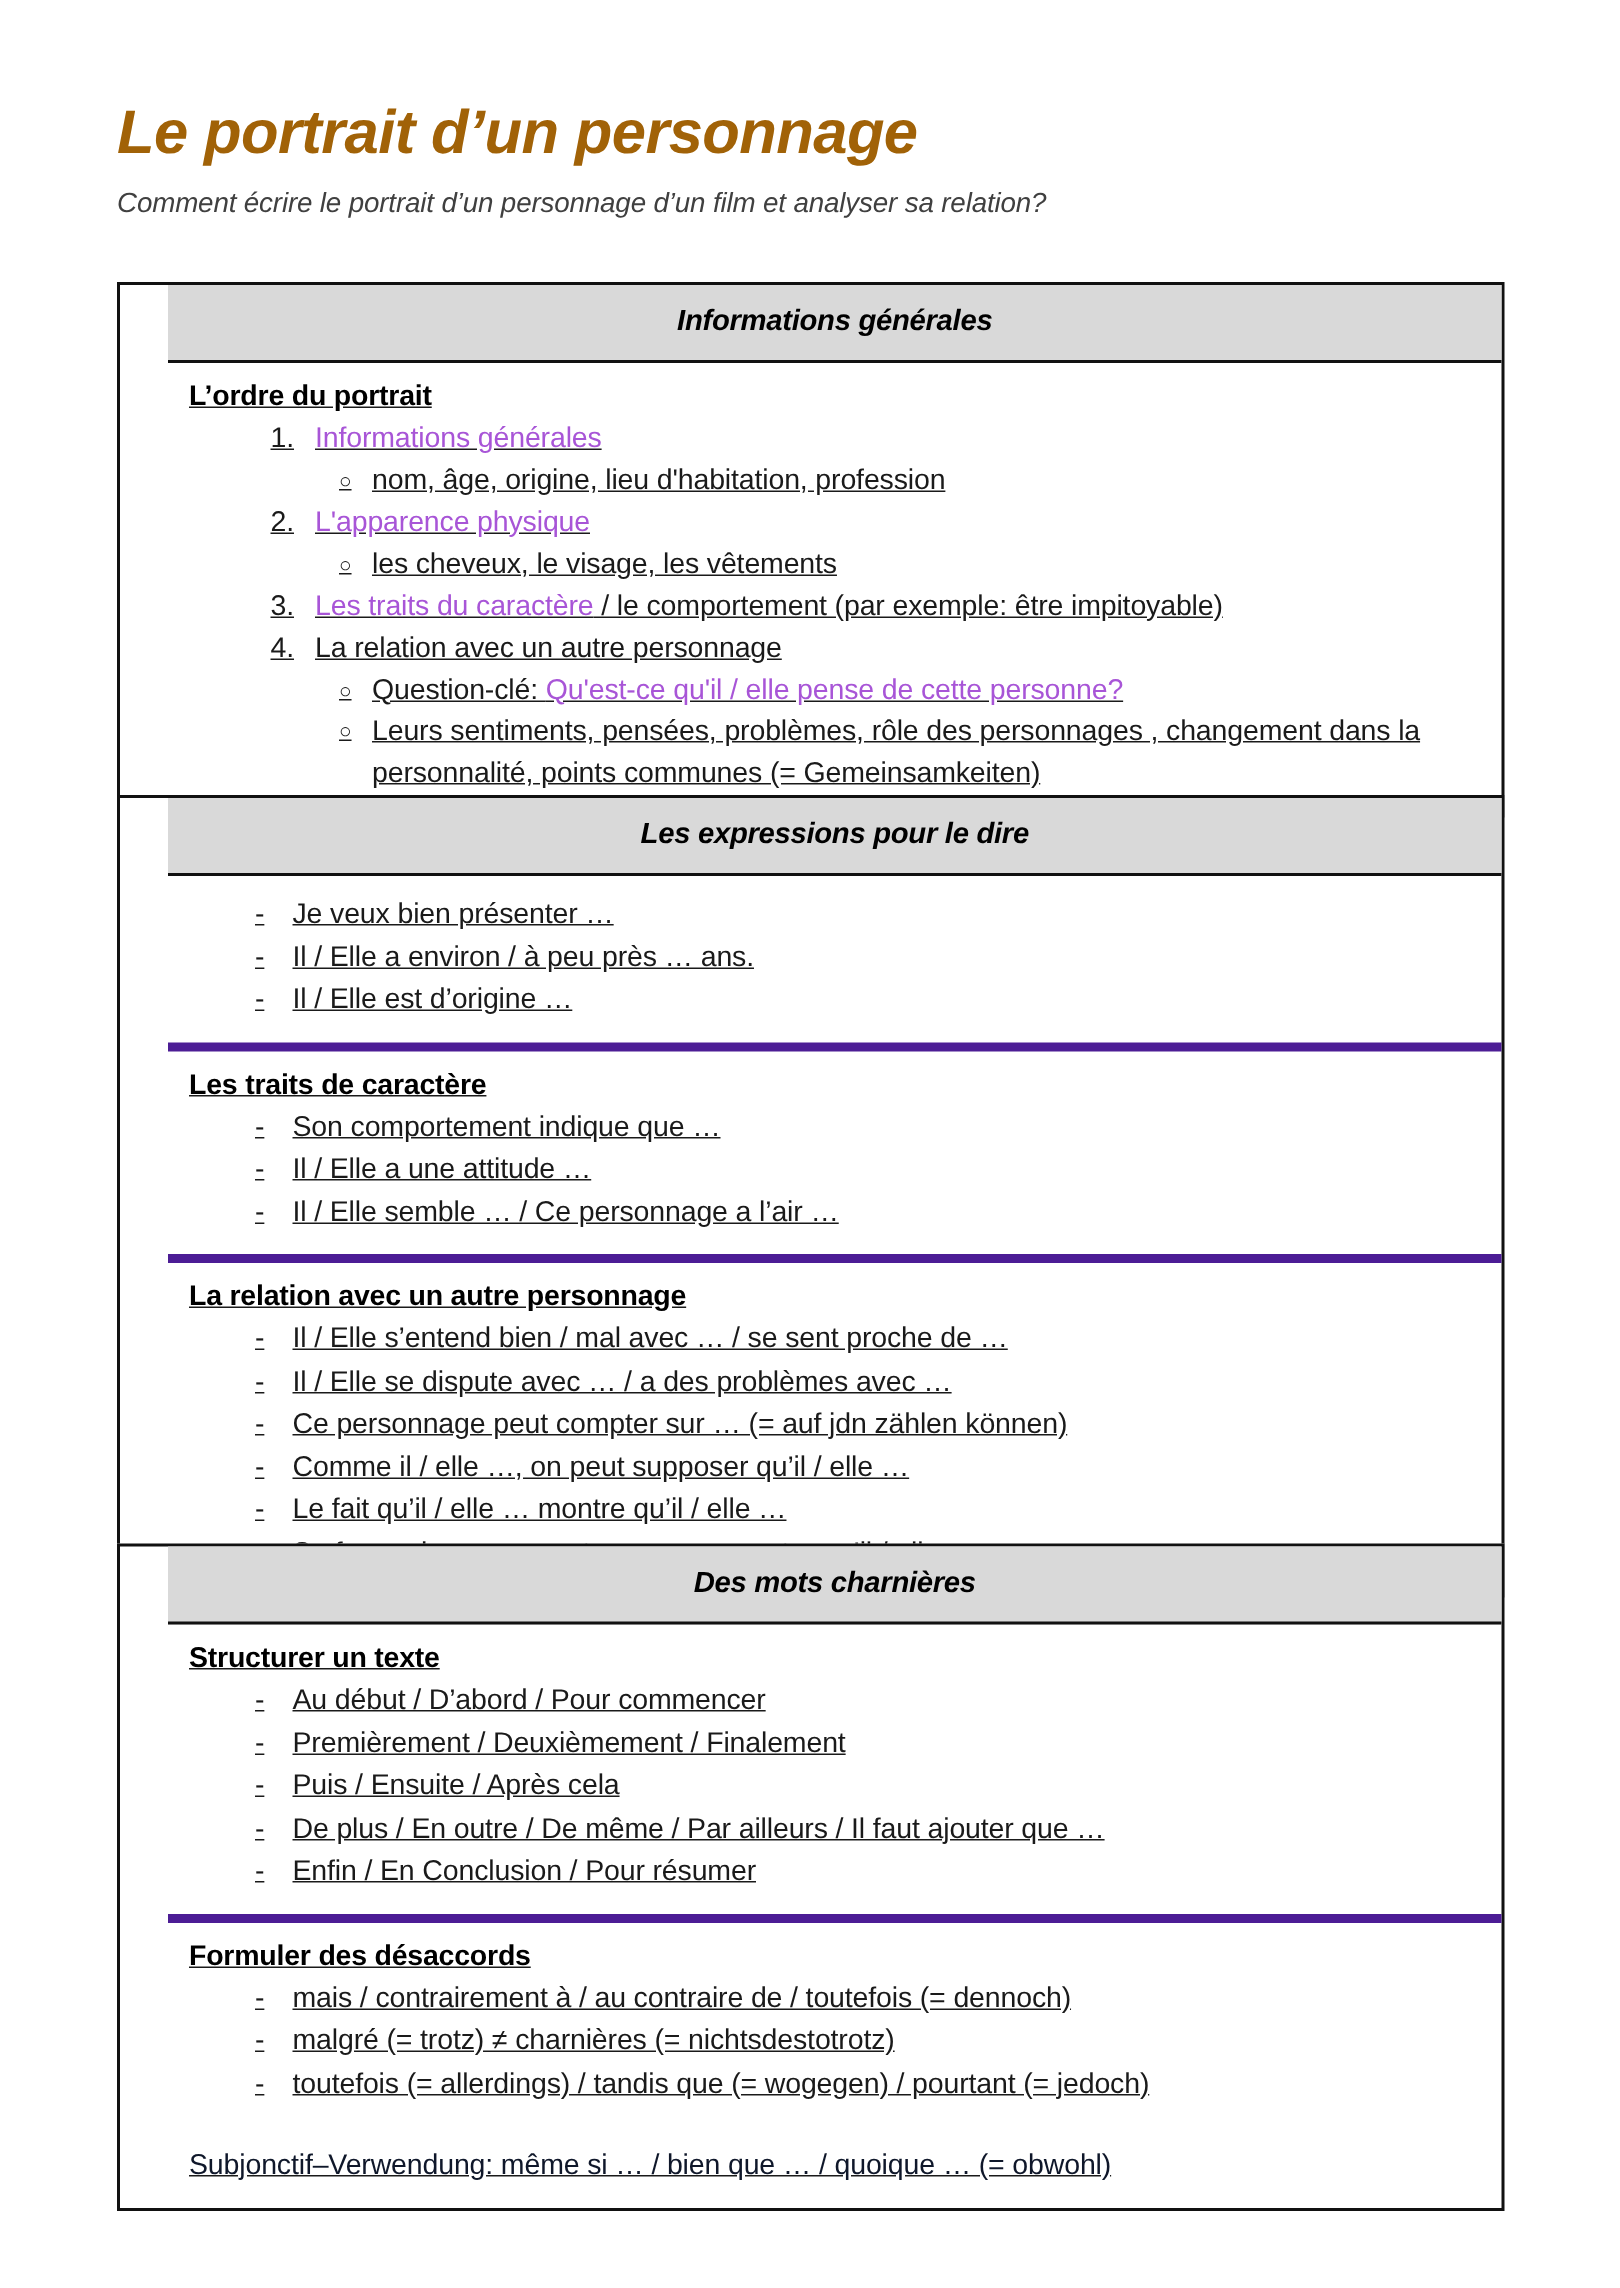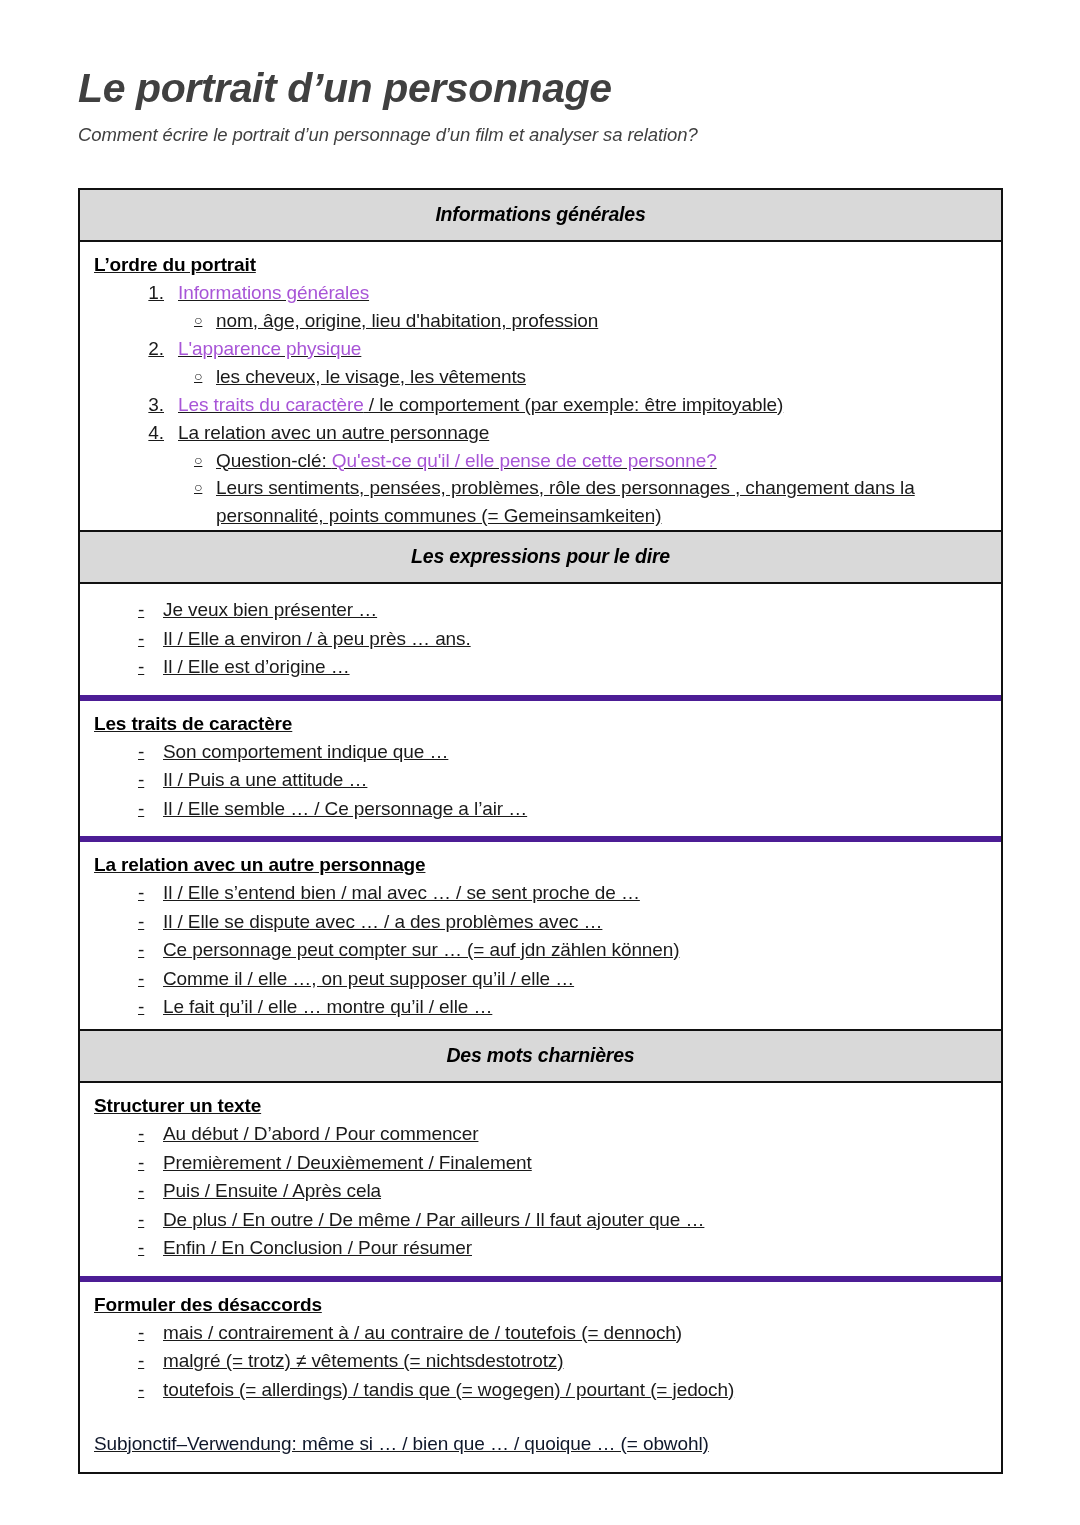--- a/index.html
+++ b/index.html
@@ -28,41 +28,42 @@
     position: absolute;
     left: 78px;
     top: 66px;
     width: 926px;
   }
   .doc-title {
     font-size: 41px;
     font-weight: bold;
     font-style: italic;
     letter-spacing: -0.4px;
-    color: #404040;
+    color: #a16207;
     margin: 0;
     line-height: 1.12;
   }
   .doc-subtitle {
     font-size: 18.5px;
     font-style: italic;
     color: #404040;
     margin: 11px 0 0 0;
     line-height: 1.25;
     letter-spacing: -0.1px;
   }
 
   
   .section {
     position: absolute;
     left: 78px;
     width: 925px;
     box-sizing: border-box;
     border: 2.5px solid #111111;
     background: #ffffff;
+    padding-left: 32px;
   }
   .section-header {
     background: #d9d9d9;
     border-bottom: 2.5px solid #111111;
     text-align: center;
     font-weight: bold;
     font-style: italic;
     font-size: 19.5px;
     color: #000000;
     padding: 13px 0 14px 0;
@@ -225,21 +226,21 @@
 
     <div class="subsection">
       <div class="sub-title">Les traits de caractère</div>
       <ul class="plain">
         <li class="dash-item">
             <span class="dash-marker">-</span>
             <span class="item-text">Son comportement indique que …</span>
           </li>
         <li class="dash-item">
             <span class="dash-marker">-</span>
-            <span class="item-text">Il / Puis a une attitude …</span>
+            <span class="item-text">Il / Elle a une attitude …</span>
           </li>
         <li class="dash-item">
             <span class="dash-marker">-</span>
             <span class="item-text">Il / Elle semble … / Ce personnage a l’air …</span>
           </li>
       </ul>
     </div>
 
     <div class="subsection">
       <div class="sub-title">La relation avec un autre personnage</div>
@@ -303,21 +304,21 @@
 
     <div class="subsection">
       <div class="sub-title">Formuler des désaccords</div>
       <ul class="plain">
         <li class="dash-item">
             <span class="dash-marker">-</span>
             <span class="item-text">mais / contrairement à / au contraire de / toutefois (= dennoch)</span>
           </li>
         <li class="dash-item">
             <span class="dash-marker">-</span>
-            <span class="item-text">malgré (= trotz) ≠ vêtements (= nichtsdestotrotz)</span>
+            <span class="item-text">malgré (= trotz) ≠ charnières (= nichtsdestotrotz)</span>
           </li>
         <li class="dash-item">
             <span class="dash-marker">-</span>
             <span class="item-text">toutefois (= allerdings) / tandis que (= wogegen) / pourtant (= jedoch)</span>
           </li>
       </ul>
       <div class="free-line">Subjonctif–Verwendung: même si … / bien que … / quoique … (= obwohl)</div>
     </div>
   </div>
 

